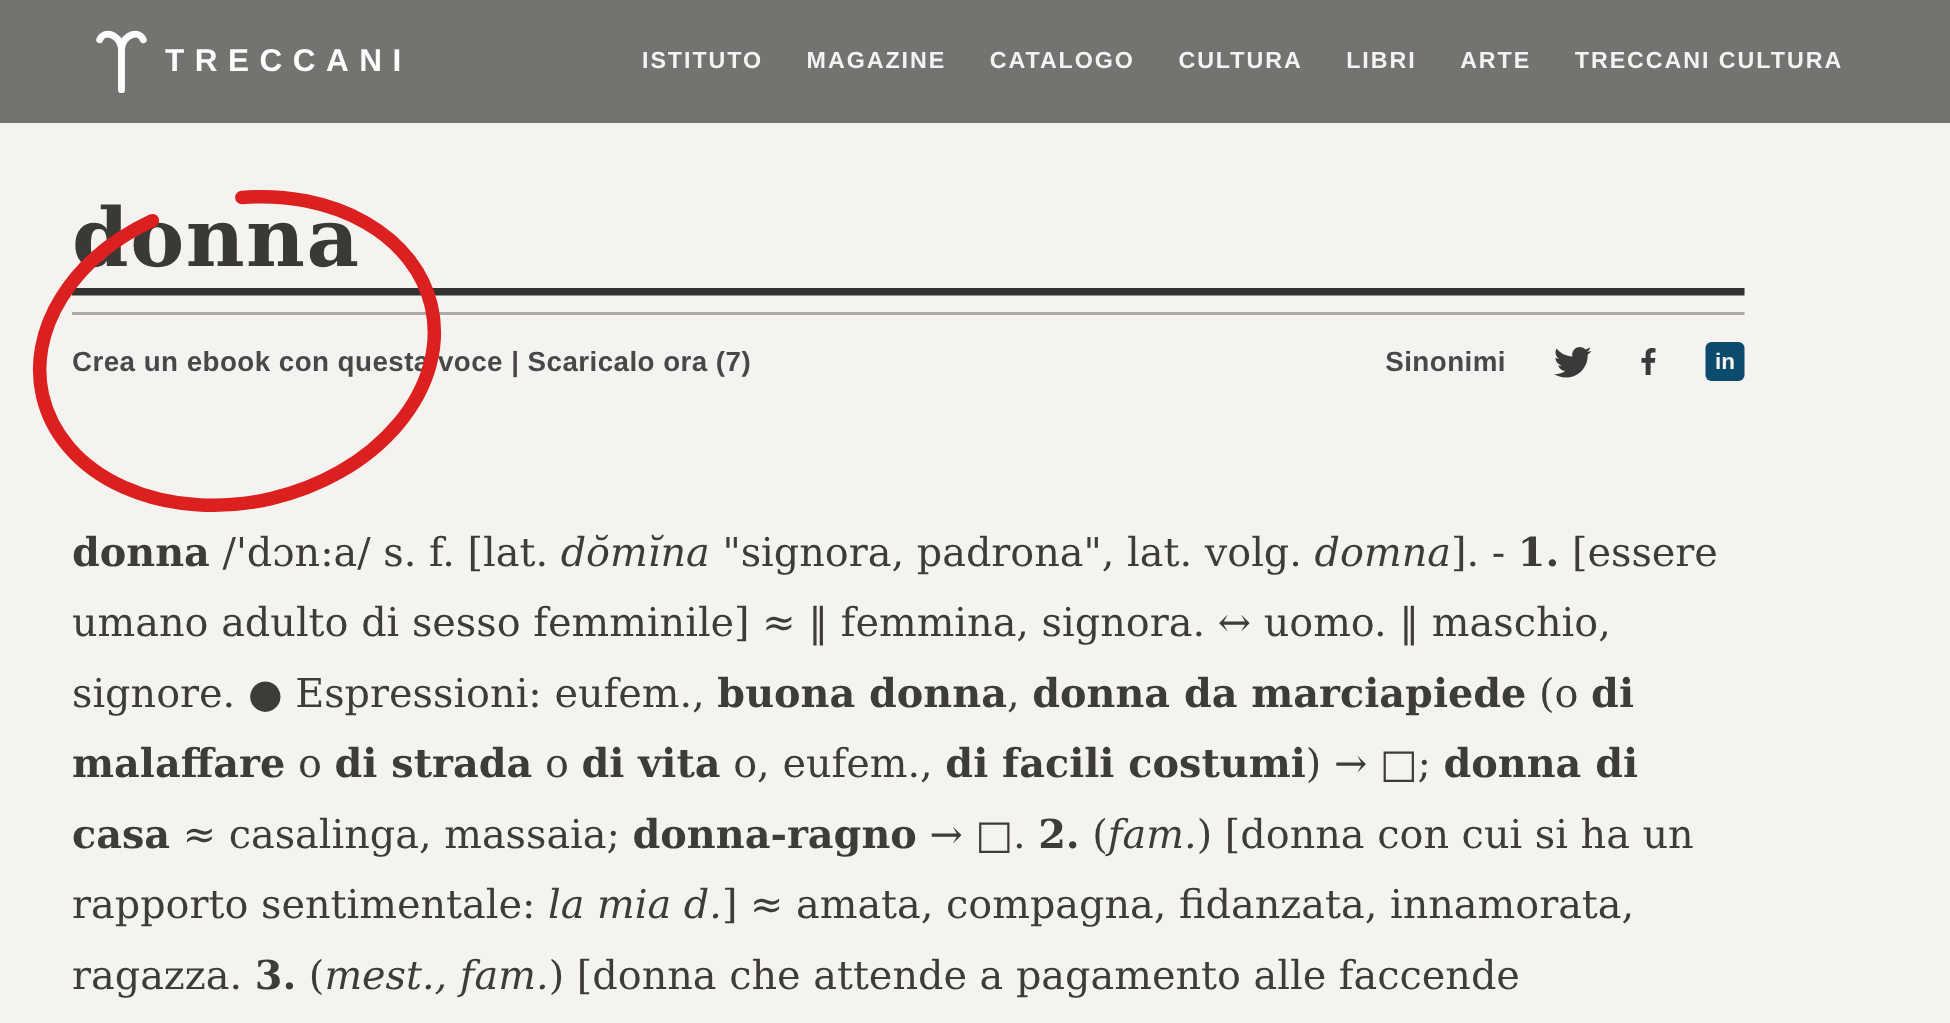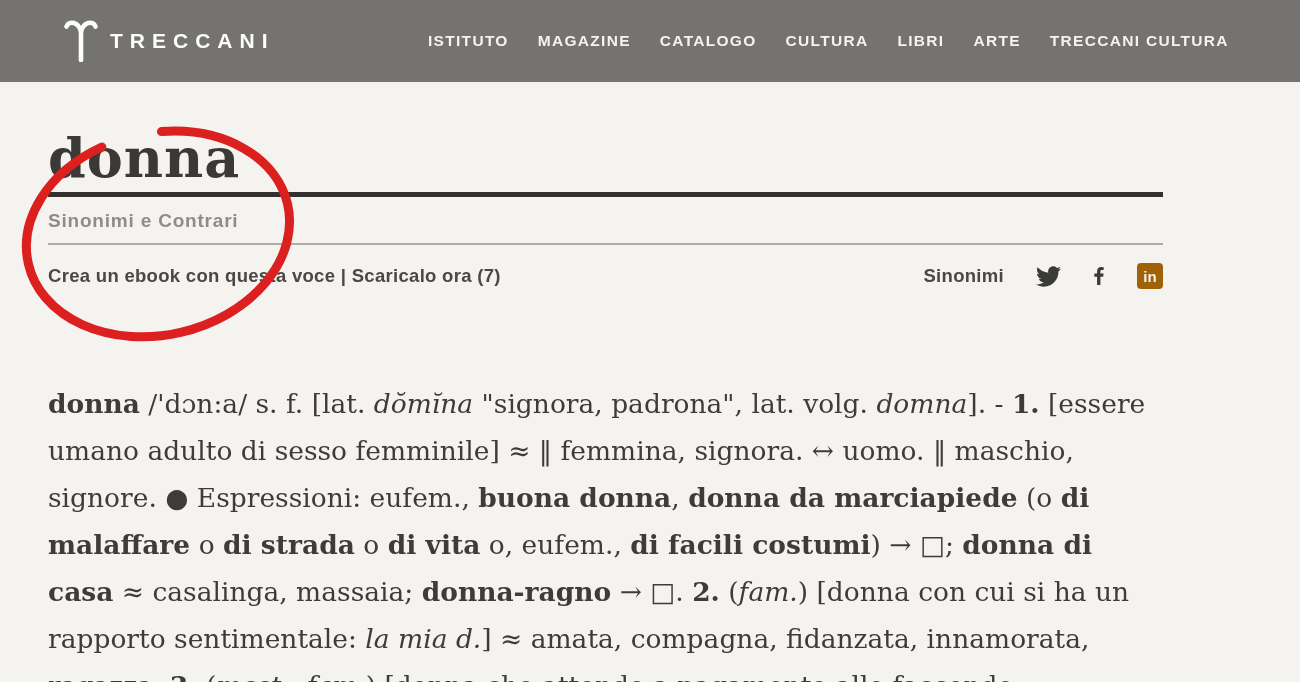--- a/index.html
+++ b/index.html
@@ -53,21 +53,21 @@
     height:32px;
   }
   .ebook{
     font-size:18.5px;font-weight:600;color:#4a4846;letter-spacing:0.3px;
   }
   .ebook a{color:#4a4846;text-decoration:none;cursor:pointer;}
   .share{display:flex;align-items:center;gap:26px;}
   .share-label{font-size:18.5px;font-weight:600;color:#4a4846;letter-spacing:0.3px;margin-right:6px;}
   .icon-btn{display:flex;align-items:center;justify-content:center;cursor:pointer;}
   .li-badge{
-    width:26px;height:26px;border-radius:4px;background:#a16207;
+    width:26px;height:26px;border-radius:4px;background:#0c4a6e;
     display:flex;align-items:center;justify-content:center;
     color:#f5f3ef;font-size:15px;font-weight:700;line-height:1;
   }
 
   .definition{
     margin:88px 0 0 0;
     font-family:"DejaVu Serif", serif;
     font-size:26.5px;line-height:47px;color:#3e3c39;
     text-align:left;
   }
@@ -102,21 +102,20 @@
   <main>
 
     <svg class="red-circle" width="310" height="250" viewBox="0 0 310 250">
       <ellipse cx="152" cy="120" rx="133" ry="101" transform="rotate(-13 152 120)" fill="none" stroke="#dc1f1f" stroke-width="9" stroke-linecap="round" stroke-dasharray="672 62" stroke-dashoffset="154"></ellipse>
     </svg>
 
     <h1>donna</h1>
 
     <div class="rule-dark"></div>
 
-    <div class="section-label">Sinonimi e Contrari</div>
 
     <div class="rule-thin"></div>
 
     <div class="actions-row">
       <div class="ebook">
         <a>Crea un ebook con questa voce</a>
         <span>|</span>
         <a>Scaricalo ora (7)</a>
       </div>
       <div class="share">

